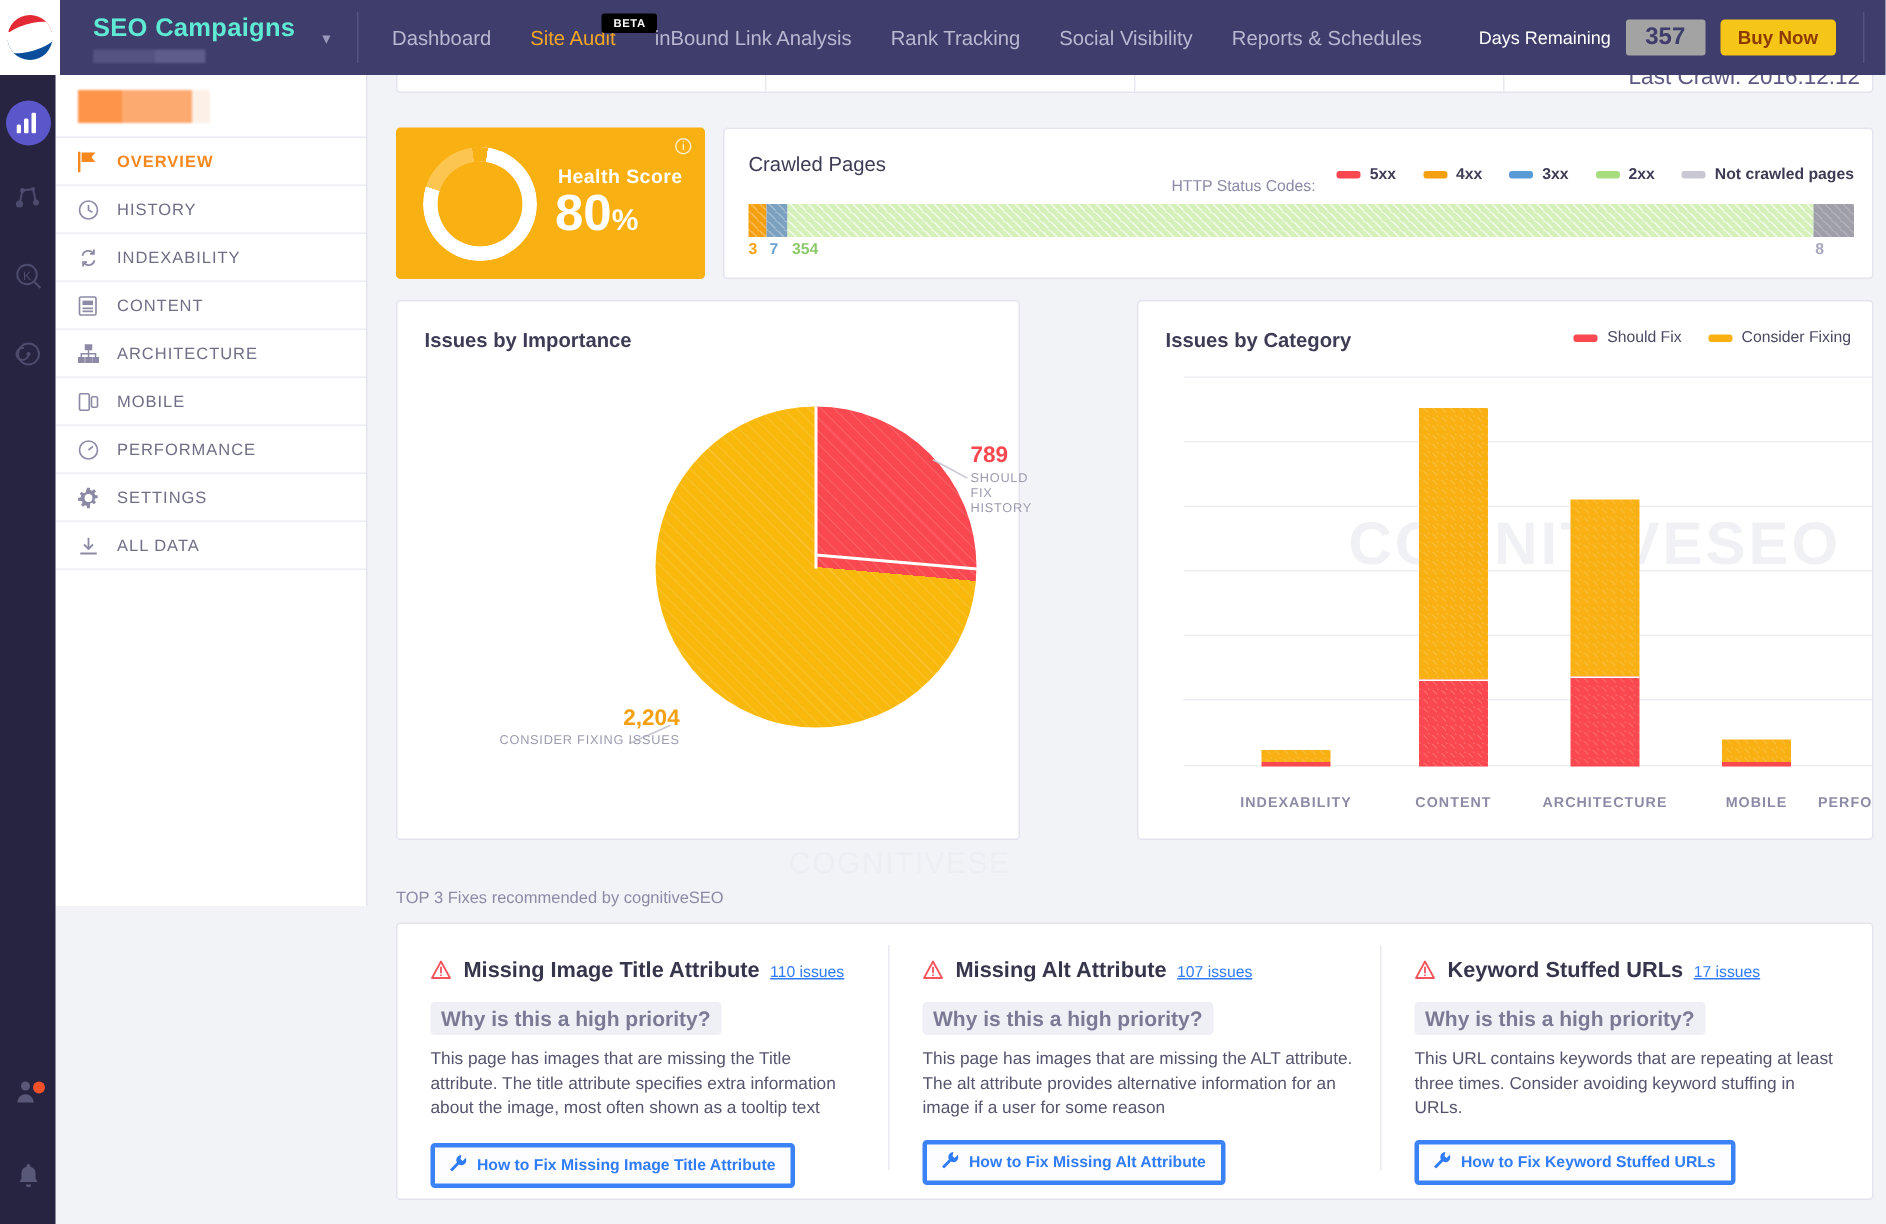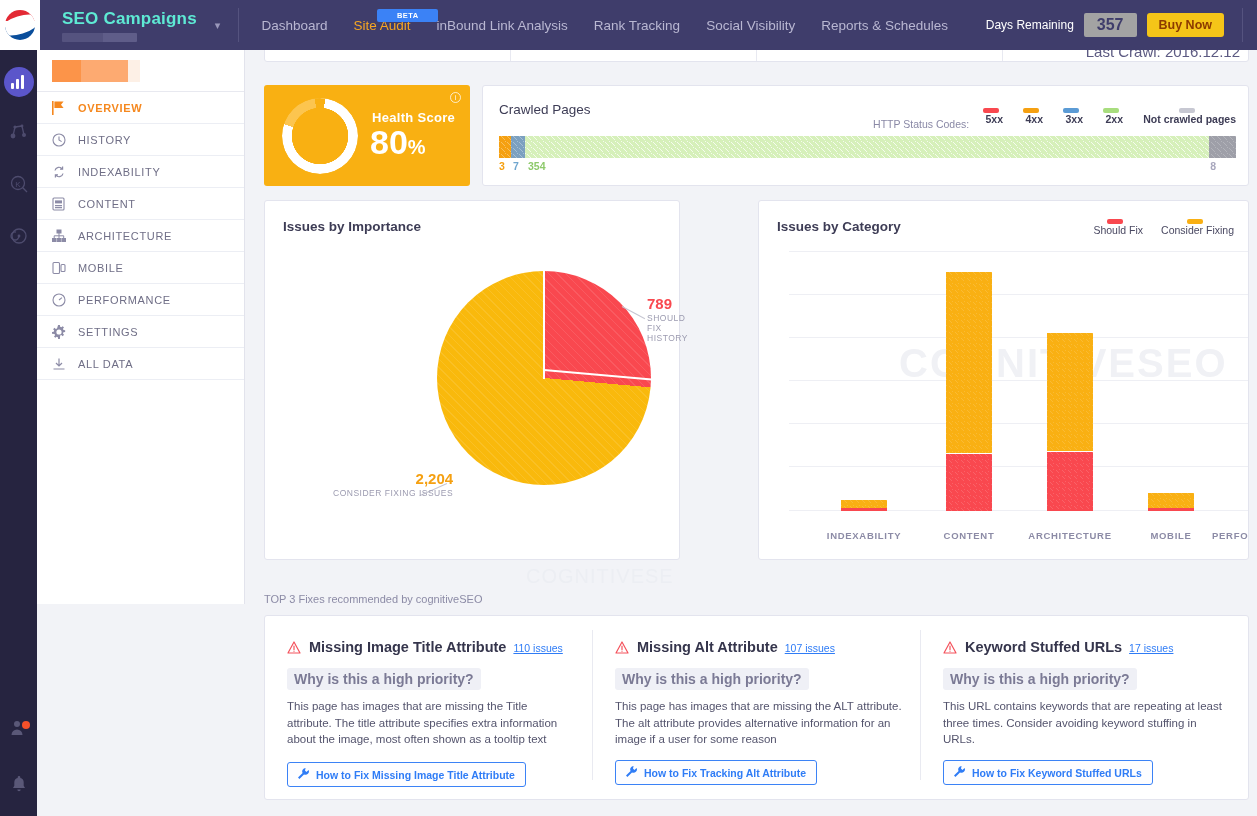--- a/index.html
+++ b/index.html
@@ -61,23 +61,23 @@
   #topbar-sep {
     width: 1px; height: 34px; background: #55537f; margin: 0 22px 0 18px;
   }
   .navlink {
     color: #b9b7d2; font-size: 13.5px; margin-right: 26px;
     position: relative; white-space: nowrap; cursor: pointer;
   }
   .navlink.active { color: #f5a623; }
   .beta-badge {
     position: absolute; top: -9px; right: -28px;
-    background: #3b82f6; color: #ffffff;
+    background: #000000; color: #ffffff;
     font-size: 7.5px; font-weight: bold; letter-spacing: .4px;
-    padding: 2px 20px; border-radius: 2px;
+    padding: 2px 8px; border-radius: 2px;
   }
   #topbar-right {
     margin-left: auto; display: flex; align-items: center;
     padding-right: 14px;
   }
   #days-label { color: #ffffff; font-size: 12px; margin-right: 10px; }
   #days-value {
     background: #a3a3a3; color: #3f3d6b; font-size: 16px; font-weight: bold;
     padding: 3px 13px; border-radius: 2px; margin-right: 10px;
   }
@@ -201,21 +201,21 @@
   #crawled-card { left: 236px; top: 35px; width: 767px; height: 101px; }
   #crawled-title {
     position: absolute; left: 16px; top: 16px;
     font-size: 13.5px; color: #3d3c55; font-weight: normal;
   }
   #status-legend {
     position: absolute; right: 12px; top: 16px;
     display: flex; align-items: center; font-size: 10.5px;
   }
   #status-legend .lgl { color: #8a89a6; margin-right: 14px; margin-top: 16px; }
-  .lgitem { display: flex; align-items: center; margin-right: 18px; flex-direction: column; }
+  .lgitem { display: flex; align-items: center; margin-right: 18px; }
   .lgitem:last-child { margin-right: 0; }
   .lgswatch { width: 16px; height: 5px; border-radius: 2px; margin-right: 6px; }
   .lgtxt { color: #3d3c55; font-weight: bold; font-size: 10.5px; }
   #crawl-bar {
     position: absolute; left: 16px; top: 50px; right: 12px; height: 22px;
     display: flex;
   }
   .cseg { height: 22px; position: relative; }
   .hatch { background-size: 6px 6px; }
   #crawl-nums {
@@ -312,21 +312,21 @@
     display: inline-block; margin-top: 12px;
     background: #eff0f6; color: #7b7a95; border-radius: 3px;
     font-size: 14px; padding: 3px 7px; font-weight: bold;
   }
   .fix-desc {
     margin-top: 8px; font-size: 11.5px; color: #54546d; line-height: 1.45;
     max-height: 52px; overflow: hidden;
   }
   .fix-btn {
     margin-top: 12px; display: inline-flex; align-items: center;
-    border: 1px solid #3b82f6; border-radius: 3px; background: #fdfdff;
+    border: 3px solid #3b82f6; border-radius: 3px; background: #fdfdff;
     padding: 5px 10px; font-size: 10.5px; color: #2f7cf6; font-weight: bold;
     cursor: pointer; white-space: nowrap;
   }
   .fix-btn .wrench { margin-right: 7px; }
 </style>
 </head>
 <body>
 
 <div id="topbar">
   <div id="brand-logo">
@@ -717,21 +717,21 @@
         <span class="fix-count">107 issues</span>
       </div>
       <div><span class="fix-why">Why is this a high priority?</span></div>
       <div class="fix-desc">This page has images that are missing the ALT attribute. The alt attribute provides alternative information for an image if a user for some reason</div>
       <div class="fix-btn">
         <span class="wrench">
           <svg width="11" height="11" viewBox="0 0 11 11" fill="#2f7cf6">
             <path d="M7.6 0 a3.4 3.4 0 0 0 -3 5 L0 9.6 L1.4 11 L6 6.4 a3.4 3.4 0 0 0 4.6-4.5 L8.4 4 L7 2.6 z"></path>
           </svg>
         </span>
-        <span>How to Fix Tracking Alt Attribute</span>
+        <span>How to Fix Missing Alt Attribute</span>
       </div>
       <div class="div"></div>
     </div>
 
     <div class="fix-col" style="left:656px">
       <div class="fix-head">
         <span class="warn-ico">
           <svg width="14" height="13" viewBox="0 0 14 13" fill="none" stroke="#f4525c" stroke-width="1.2" stroke-linejoin="round">
             <path d="M7 1 L13 12 H1 z"></path>
               <path d="M7 5 v3.4" stroke-linecap="round"></path>

